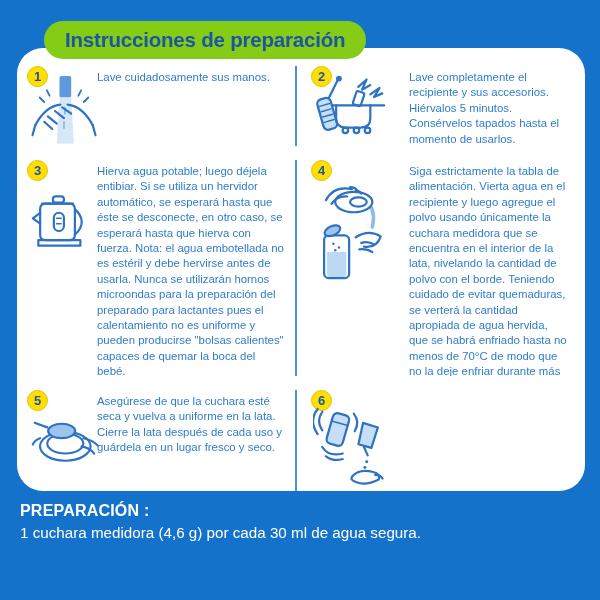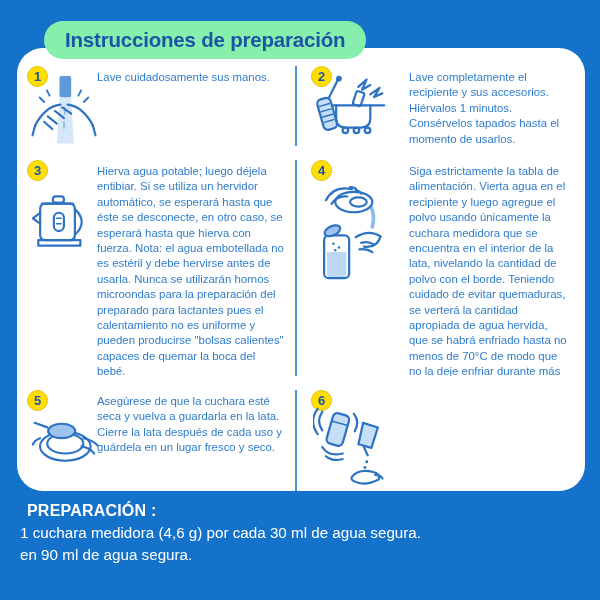--- a/index.html
+++ b/index.html
@@ -5,21 +5,21 @@
   html,body{margin:0;padding:0;}
   .stage{
     position:relative;width:600px;height:600px;overflow:hidden;
     background:#1472CB;
     font-family:"Liberation Sans",sans-serif;
     -webkit-font-smoothing:antialiased;
   }
   
   .banner{
     position:absolute;left:44px;top:21px;height:38px;
-    background:#86efac;border-radius:20px;
+    background:#84cc16;border-radius:20px;
     display:flex;align-items:center;padding:0 21px;
     z-index:3;
   }
   .banner-title{
     color:#1D55A6;font-size:20.5px;font-weight:bold;letter-spacing:-0.2px;
     white-space:nowrap;
   }
   
   .card{
     position:absolute;left:17px;top:48px;width:568px;height:443px;
@@ -50,21 +50,21 @@
   .cell.right .figure svg{left:4px;top:8px;}
   .step-text{
     flex:1;color:#2F7CCB;font-size:11.4px;line-height:15.4px;
     padding-right:10px;margin-top:4px;
   }
   .step-text.single{}
   
   .footer{
     position:absolute;left:20px;top:500px;width:565px;color:#FFFFFF;z-index:2;
   }
-  .footer-heading{font-size:16px;font-weight:bold;letter-spacing:0.2px;line-height:22px;margin-left:7px;}
+  .footer-heading{font-size:16px;font-weight:bold;letter-spacing:0.2px;line-height:22px;}
   .footer-line{font-size:15.2px;font-weight:normal;line-height:21.5px;}
   
   .ic{stroke:#2E72C4;stroke-width:2.4;fill:none;stroke-linecap:round;stroke-linejoin:round;}
 </style>
 </head>
 <body>
 
 <div class="stage">
 
   <div class="banner">
@@ -111,21 +111,21 @@
                 </g>
                 <rect x="45" y="19" width="9" height="15" rx="2" transform="rotate(18 49 26)" fill="#FFFFFF"></rect>
                 <path d="M21 34 h56"></path>
                 <path d="M25 34 v14 q0 10 10 10 h17 q10 0 10 -10 v-14"></path>
                 <circle cx="35" cy="61" r="3"></circle>
                   <circle cx="47" cy="61" r="3"></circle>
                   <circle cx="59" cy="61" r="3"></circle>
               </g>
             </svg>
           </div>
-          <div class="step-text">Lave completamente el recipiente y sus accesorios. Hiérvalos 1 minutos. Consérvelos tapados hasta el momento de usarlos.</div>
+          <div class="step-text">Lave completamente el recipiente y sus accesorios. Hiérvalos 5 minutos. Consérvelos tapados hasta el momento de usarlos.</div>
         </div>
       </div>
 
       <div class="cell left">
         <div class="step">
           <div class="figure">
             <div class="badge">3</div>
             <svg width="64" height="70" viewBox="0 0 70 74" style="top:26px">
               <g class="ic">
                 <path d="M10 24 q0 -6 6 -6 h26 q6 0 6 6 v28 q0 6 -6 6 h-26 q-6 0 -6 -6 z" fill="#FFFFFF"></path>
@@ -178,21 +178,21 @@
               <g class="ic">
                 <ellipse cx="38" cy="36" rx="28" ry="16" fill="#FFFFFF"></ellipse>
                 <ellipse cx="38" cy="33" rx="20" ry="11"></ellipse>
                 <ellipse cx="34" cy="19" rx="15" ry="8" fill="#9CC4EC"></ellipse>
                 <path d="M18 15 L4 10"></path>
                 <path d="M58 27 q10 2 16 8 M56 36 q10 2 14 8"></path>
                 <path d="M10 27 q-6 2 -8 7"></path>
               </g>
             </svg>
           </div>
-          <div class="step-text">Asegúrese de que la cuchara esté seca y vuelva a guardarla en la lata. Cierre la lata después de cada uso y guárdela en un lugar fresco y seco.</div>
+          <div class="step-text">Asegúrese de que la cuchara esté seca y vuelva a uniforme en la lata. Cierre la lata después de cada uso y guárdela en un lugar fresco y seco.</div>
         </div>
       </div>
 
       <div class="cell right">
         <div class="step">
           <div class="figure">
             <div class="badge">6</div>
             <svg width="76" height="86" viewBox="0 0 82 92" style="top:14px">
               <g class="ic">
                 <g transform="rotate(16 26 30)">
@@ -213,16 +213,15 @@
           </div>
         </div>
       </div>
 
     </div>
   </div>
 
   <div class="footer">
     <div class="footer-heading">PREPARACIÓN :</div>
     <div class="footer-line">1 cuchara medidora (4,6 g) por cada 30 ml de agua segura.</div>
-    <div class="footer-line">en 90 ml de agua segura.</div>
   </div>
 
 </div>
 
 </body></html>

